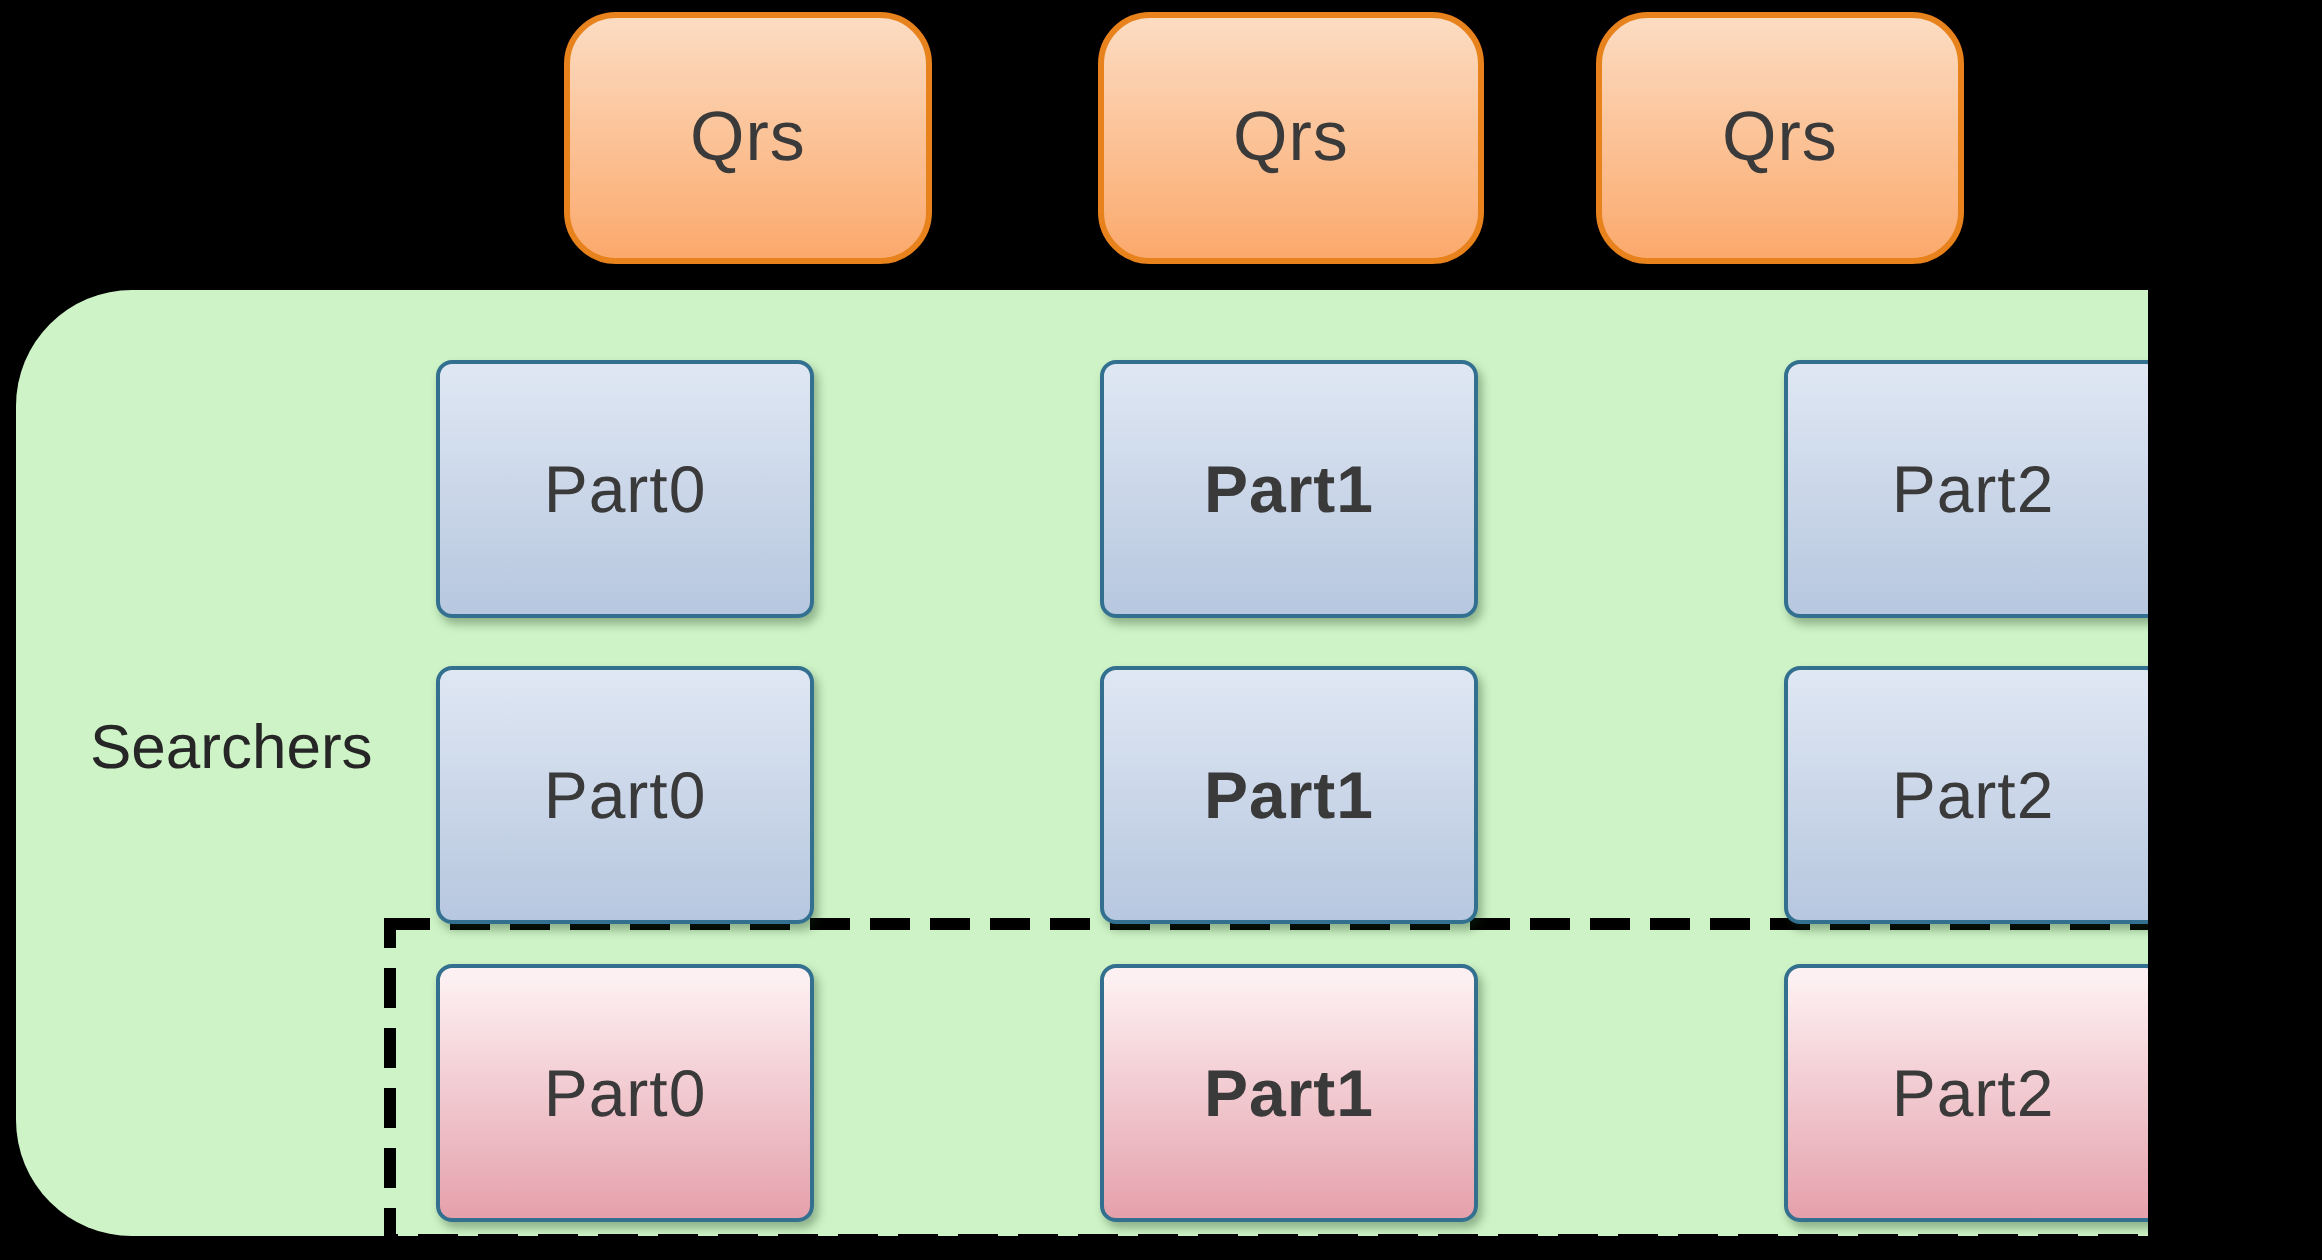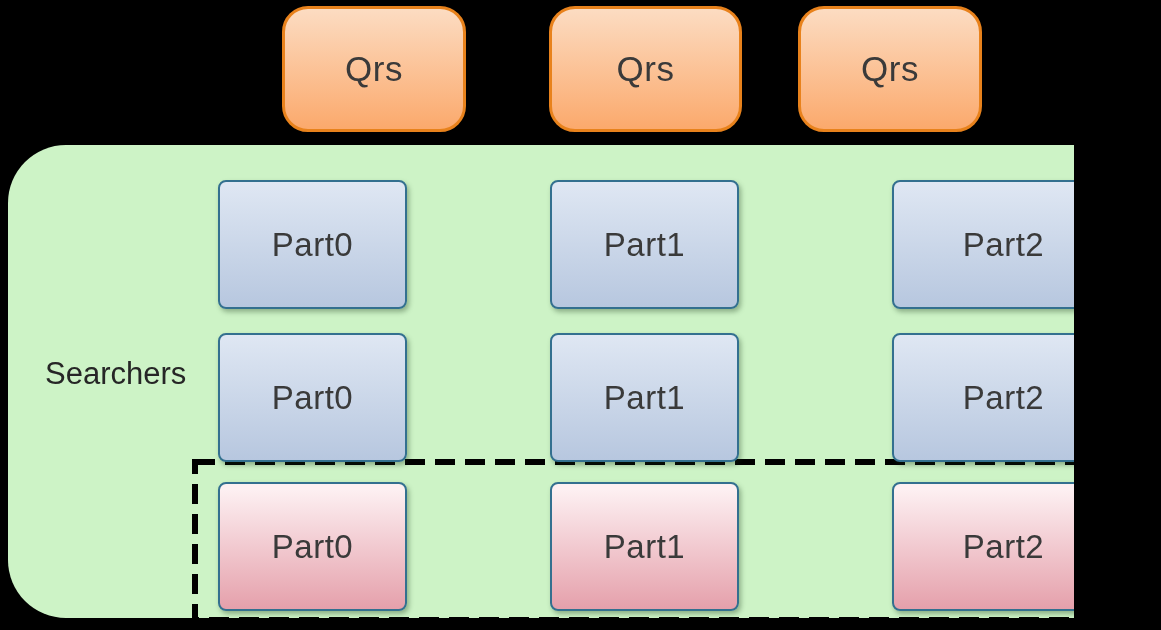--- a/index.html
+++ b/index.html
@@ -57,22 +57,22 @@
   .blue-node {
     background: linear-gradient(to bottom, var(--blue-fill-top, #dfe7f3), var(--blue-fill-bottom, #b7c7df));
   }
   .pink-node {
     background: linear-gradient(to bottom, var(--pink-fill-top, #fdf0f2) 4%, var(--pink-fill-bottom, #e5a0ab));
   }
   .row1 { top: 180px; }
   .row2 { top: 333px; }
   .row3 { top: 482px; }
   .col1 { left: 218px; }
-  .col2 { left: 550px; }
-  .col3 { left: 892px; padding-left: 17px; }
+  .col2 { left: 550px; font-weight: bold; }
+  .col3 { left: 892px; }
 
   .side-label {
     position: absolute;
     color: #262626;
     white-space: nowrap;
   }
   .searchers-label {
     left: 45px;
     top: 356px;
     font-size: 31px;

